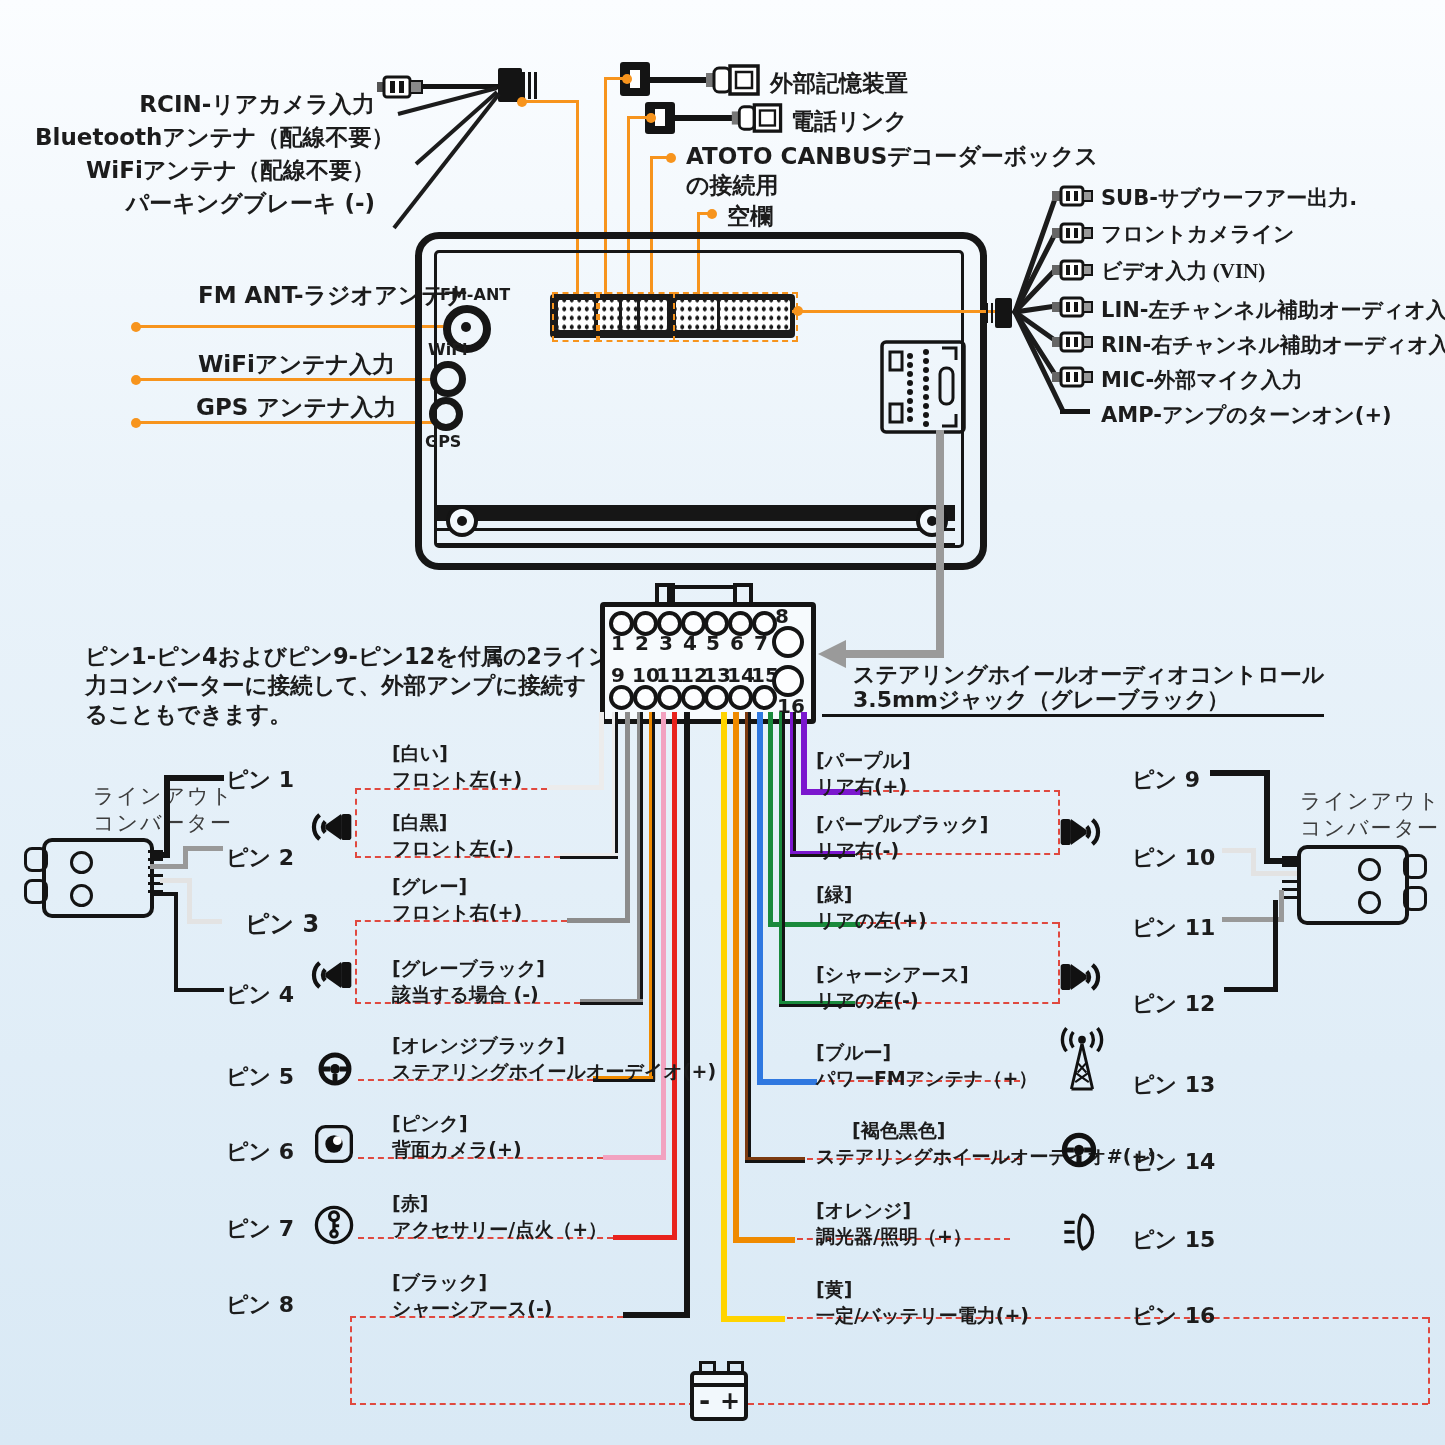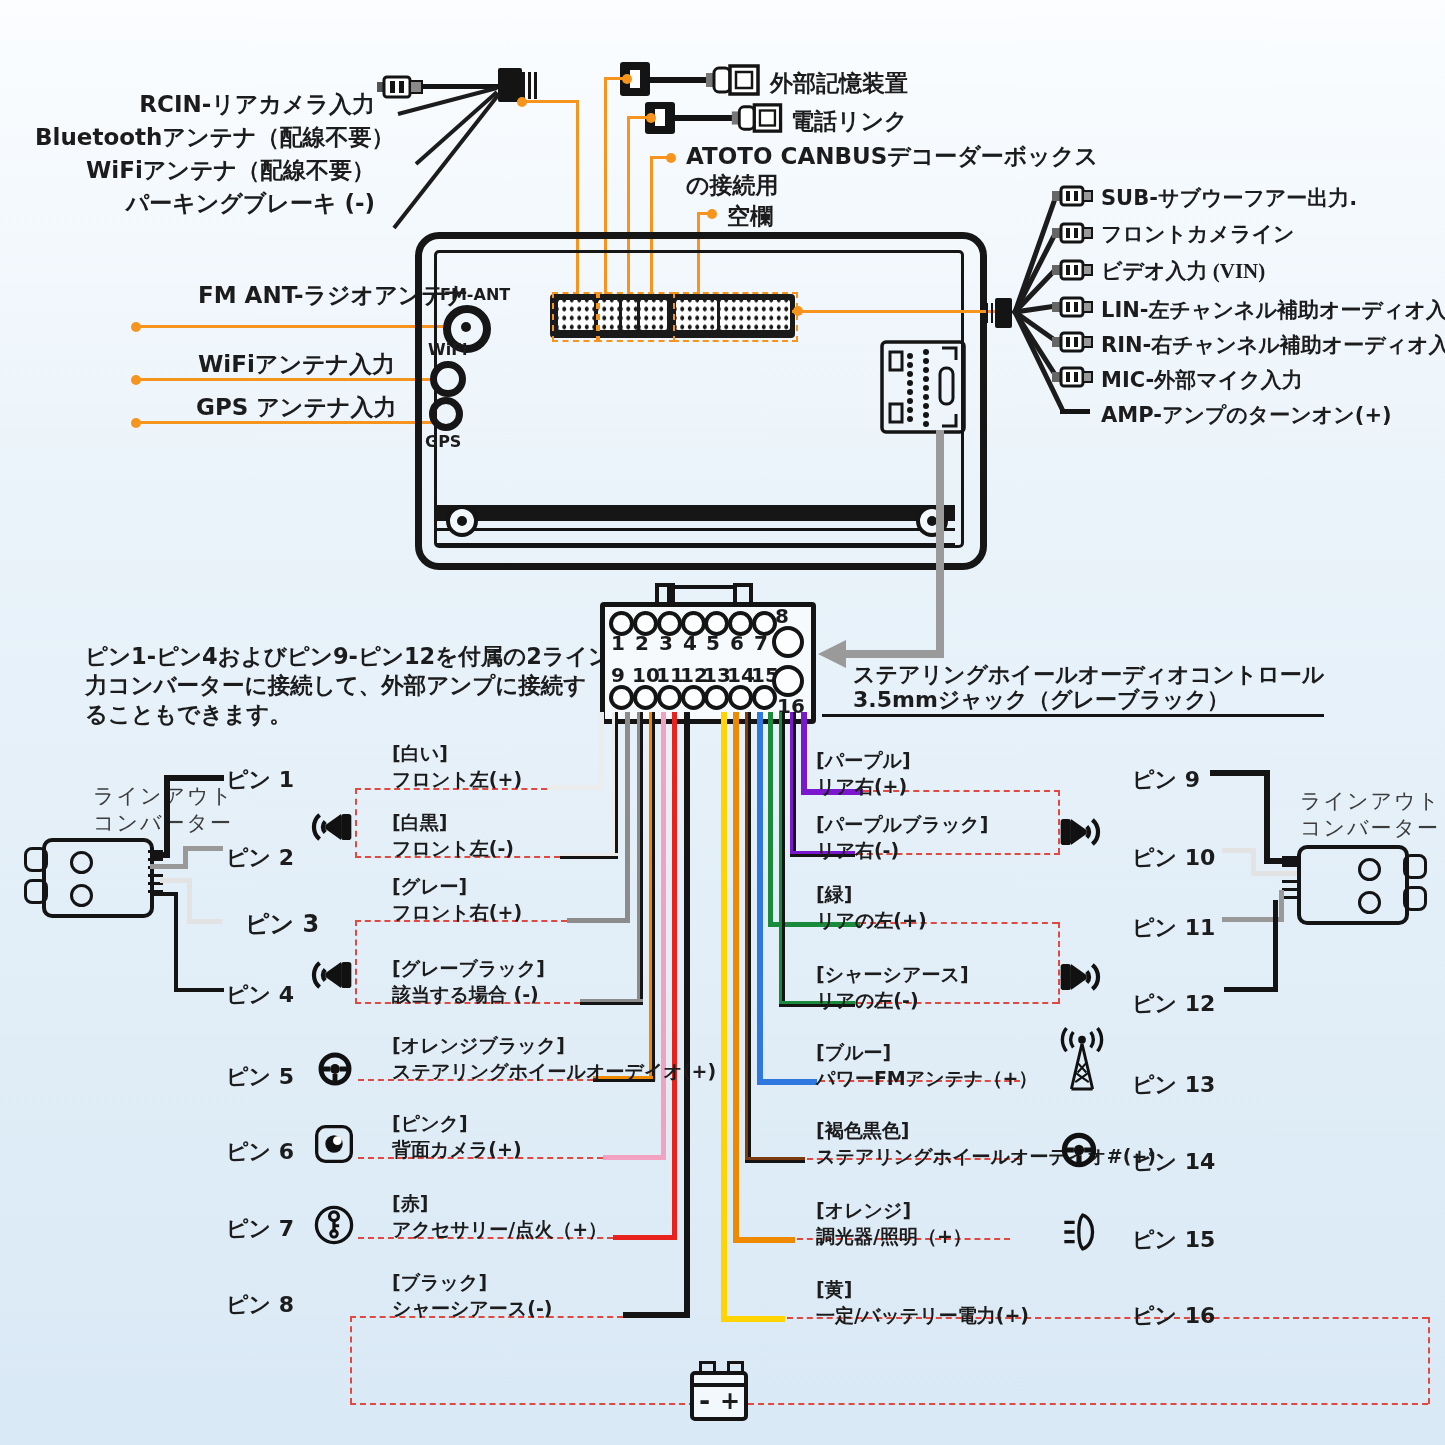--- a/index.html
+++ b/index.html
@@ -380,21 +380,21 @@
   <div class="txt" style="left:816px;top:748px;font-size:19px;">[パープル]</div>
   <div class="txt" style="left:816px;top:774px;font-size:19px;">リア右(+)</div>
   <div class="txt" style="left:816px;top:812px;font-size:19px;">[パープルブラック]</div>
   <div class="txt" style="left:816px;top:838px;font-size:19px;">リア右(-)</div>
   <div class="txt" style="left:816px;top:882px;font-size:19px;">[緑]</div>
   <div class="txt" style="left:816px;top:908px;font-size:19px;">リアの左(+)</div>
   <div class="txt" style="left:816px;top:962px;font-size:19px;">[シャーシアース]</div>
   <div class="txt" style="left:816px;top:988px;font-size:19px;">リアの左(-)</div>
   <div class="txt" style="left:816px;top:1040px;font-size:19px;">[ブルー]</div>
   <div class="txt" style="left:816px;top:1066px;font-size:19px;">パワーFMアンテナ（+）</div>
-  <div class="txt" style="left:816px;top:1118px;font-size:19px;">[褐色黒色]</div>
+  <div class="txt" style="left:852px;top:1118px;font-size:19px;">[褐色黒色]</div>
   <div class="txt" style="left:816px;top:1144px;font-size:19px;">ステアリングホイールオーデイオ#(+)</div>
   <div class="txt" style="left:816px;top:1198px;font-size:19px;">[オレンジ]</div>
   <div class="txt" style="left:816px;top:1224px;font-size:19px;">調光器/照明（+）</div>
   <div class="txt" style="left:816px;top:1277px;font-size:19px;">[黄]</div>
   <div class="txt" style="left:816px;top:1303px;font-size:19px;">一定/バッテリー電力(+)</div>
 
   <div class="txt" style="left:226px;top:765px;font-size:22px;">ピン 1</div>
   <div class="txt" style="left:226px;top:843px;font-size:22px;">ピン 2</div>
   <div class="txt" style="left:226px;top:908px;font-size:24px;margin-left:19px;">ピン 3</div>
   <div class="txt" style="left:226px;top:980px;font-size:22px;">ピン 4</div>

